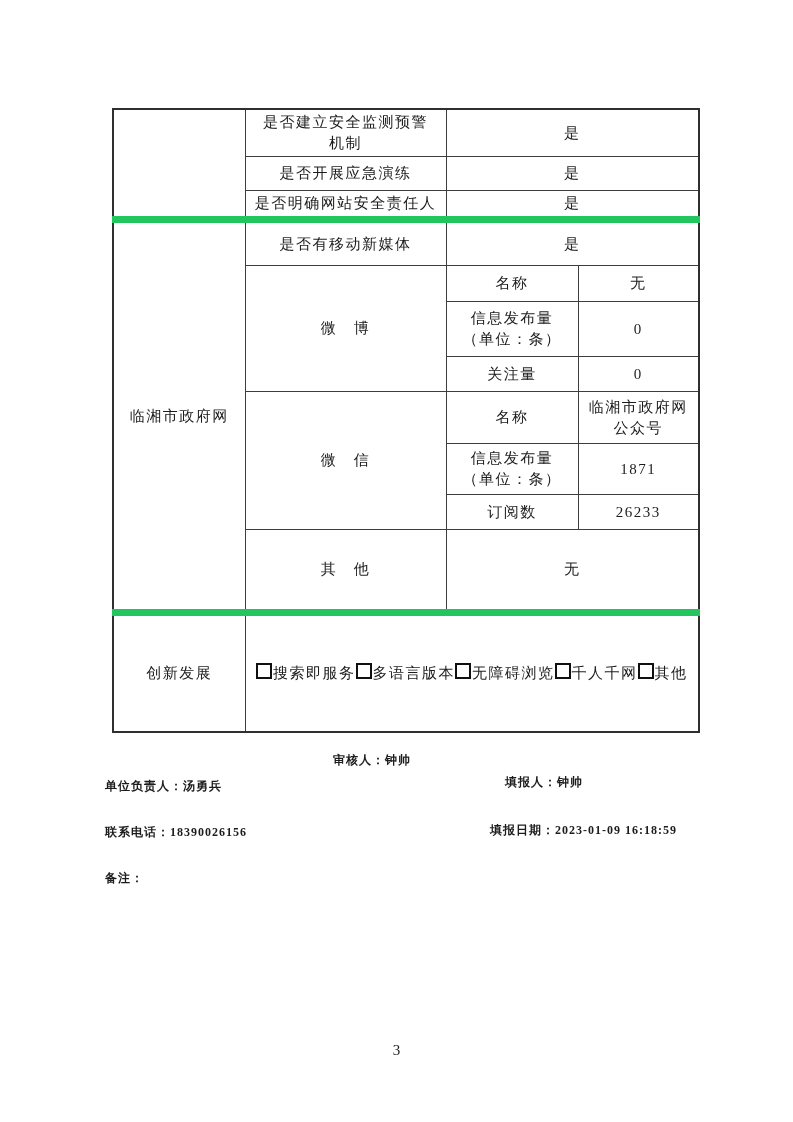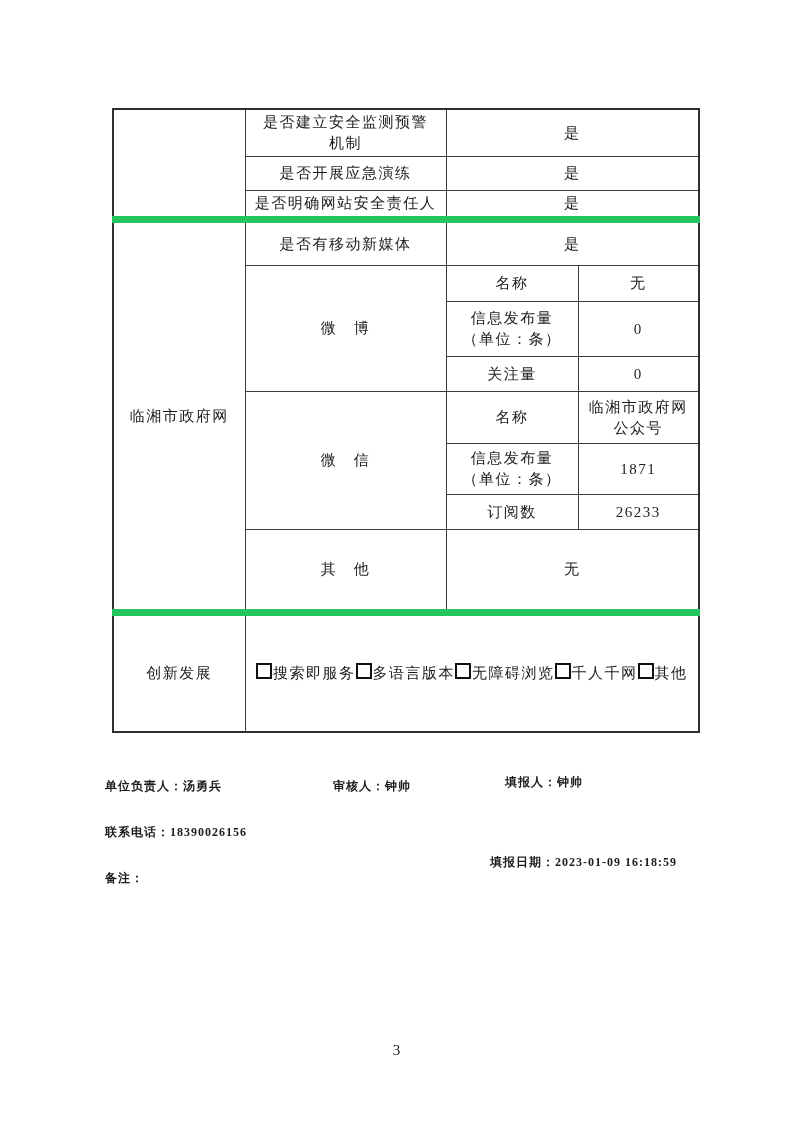--- a/index.html
+++ b/index.html
@@ -117,21 +117,21 @@
   <tr class="section-start" style="height:119px">
     <td class="seclabel">创新发展</td>
     <td colspan="3" class="innov">
       <span class="opt"><span class="cbx"></span><span>搜索即服务</span></span><span class="opt"><span class="cbx"></span><span>多语言版本</span></span><span class="opt"><span class="cbx"></span><span>无障碍浏览</span></span><span class="opt"><span class="cbx"></span><span>千人千网</span></span><span class="opt"><span class="cbx"></span><span>其他</span></span>
     </td>
   </tr>
 </tbody>
   </table>
 
 <div class="ftxt" style="left:105px; top:778px"><span>单位负责人：</span><span>汤勇兵</span></div>
-<div class="ftxt" style="left:333px; top:778px"><span>审核人：</span><span>钟帅</span></div>
+<div class="ftxt" style="left:333px; top:752px"><span>审核人：</span><span>钟帅</span></div>
 <div class="ftxt" style="left:505px; top:774px"><span>填报人：</span><span>钟帅</span></div>
 
 <div class="ftxt" style="left:105px; top:824px"><span>联系电话：</span><span>18390026156</span></div>
-<div class="ftxt" style="left:490px; top:854px"><span>填报日期：</span><span>2023-01-09 16:18:59</span></div>
+<div class="ftxt" style="left:490px; top:822px"><span>填报日期：</span><span>2023-01-09 16:18:59</span></div>
 
 <div class="ftxt" style="left:105px; top:870px"><span>备注：</span></div>
 
 <div class="pageno">3</div>
 
 </body></html>

